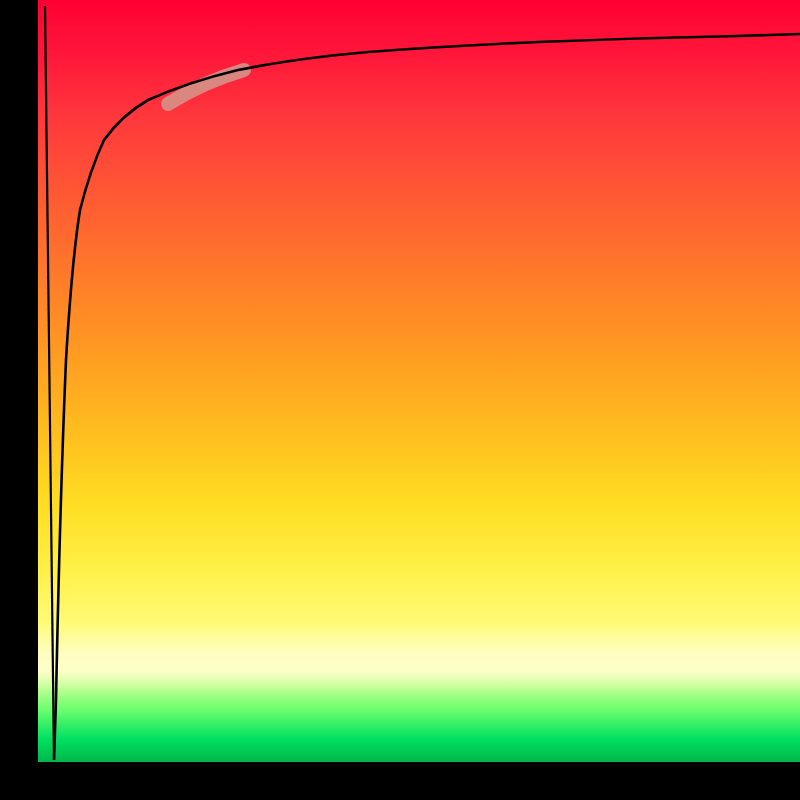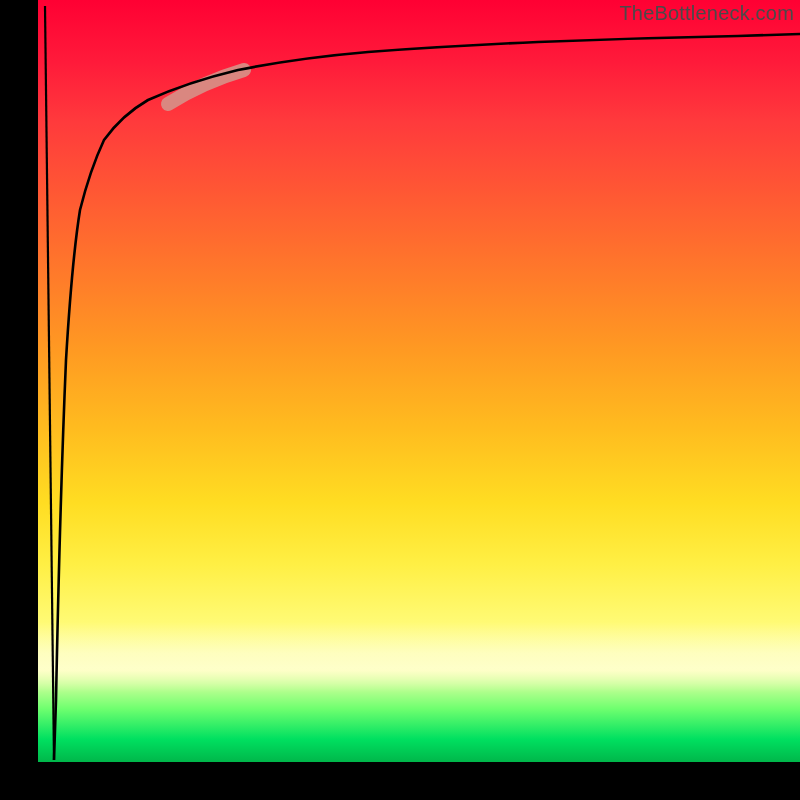--- a/index.html
+++ b/index.html
@@ -159,14 +159,13 @@
                  Q 410 46  500 42
                  Q 600 38  700 36
                  L 762 34"></path>
       </svg>
     </div>
   </div>
 
   <div class="frame-left"></div>
   <div class="frame-bottom"></div>
 
-  <div class="watermark">TheBottleneck.com</div>
 </div>
 
 </body></html>

